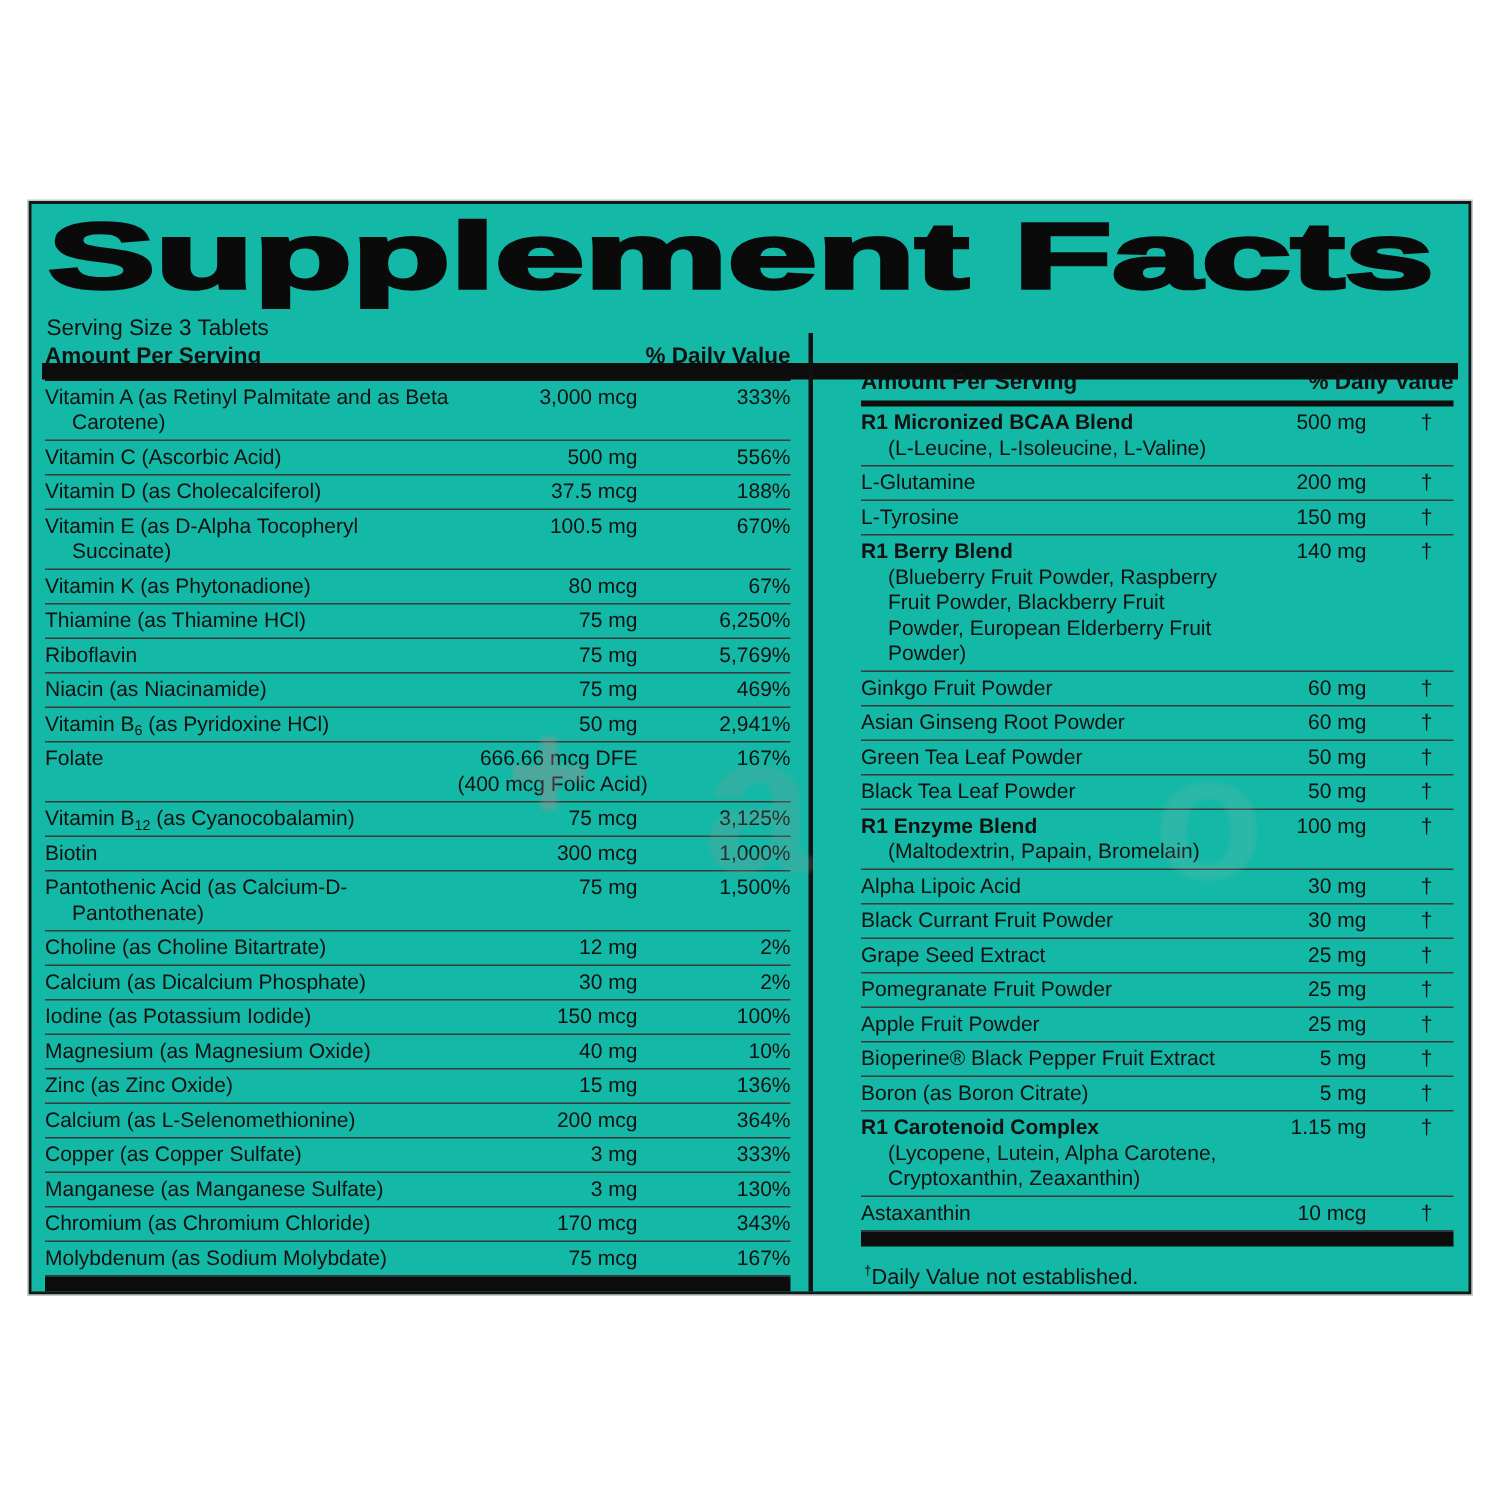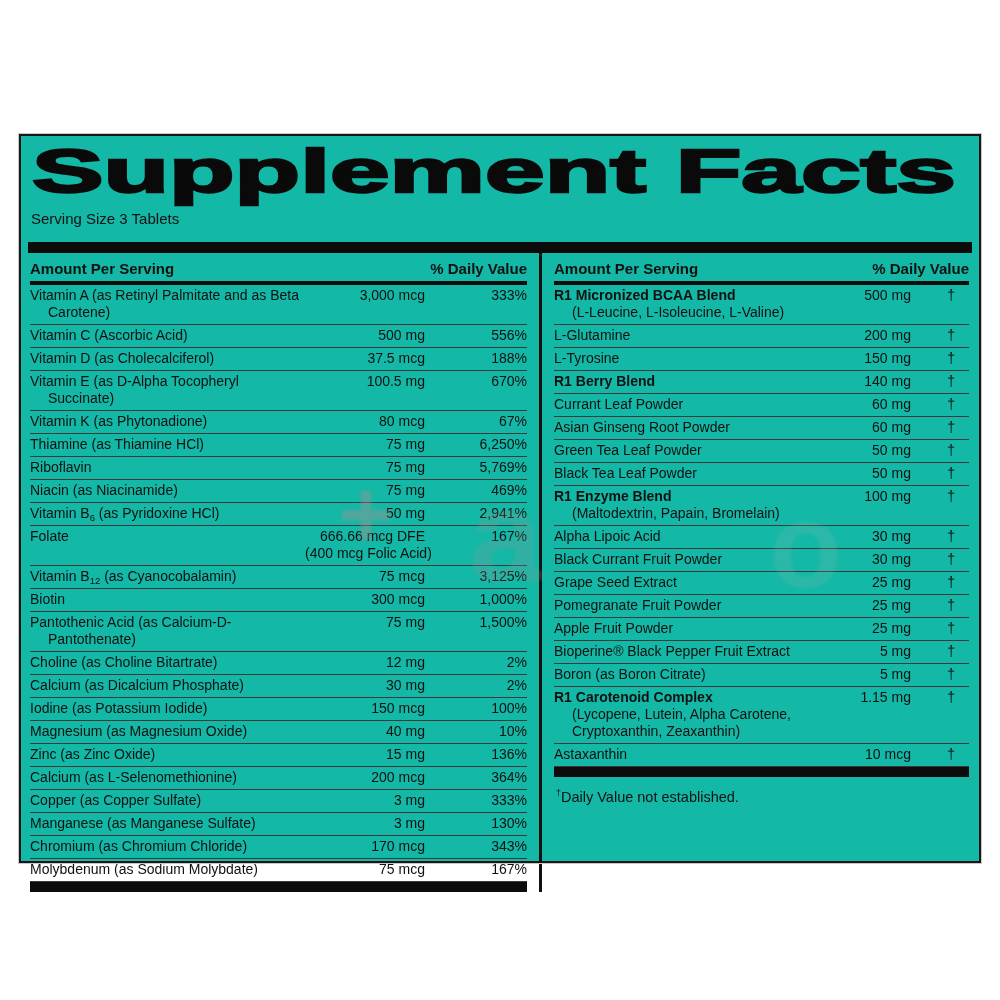--- a/index.html
+++ b/index.html
@@ -9,21 +9,21 @@
     box-sizing:border-box;border:2px solid #161616;outline:1px solid #c9c9c9;
     background:#14b8a6;display:flex;flex-direction:column;padding-top:2px;
   }
   .title-svg{display:block;margin:0 9px;width:930px;height:66px;overflow:visible;}
   .title-svg text{
     font-family:"Liberation Sans",sans-serif;font-weight:700;font-size:62px;
     fill:#0a0a0a;stroke:#0a0a0a;stroke-width:2.4px;paint-order:stroke;
   }
   .serving{font-size:15px;margin:6px 0 0 10px;line-height:17px;}
   .bar-top{height:11px;background:#0c0c0c;margin:15px 7px 0 7px;}
-  .columns{flex:1;display:flex;align-items:flex-start;min-height:0;margin:0 0 0 0;}
+  .columns{flex:1;display:flex;align-items:flex-end;min-height:0;margin:0 0 0 0;gap:20px;}
   .col{box-sizing:border-box;display:flex;flex-direction:column;}
   .col-left{width:521px;border-right:3px solid #111;padding:0 12px 0 9px;}
   .col-right{flex:1;padding:0 10px 0 12px;}
   .col-header{
     display:flex;justify-content:space-between;align-items:baseline;
     font-weight:700;font-size:15px;line-height:19px;padding:6px 0 3px;
     border-bottom:4px solid #0e0e0e;
   }
   .row{
     display:flex;align-items:flex-start;font-size:14px;line-height:17px;
@@ -201,26 +201,26 @@
             <div class="cell-name"><span class="">L-Glutamine</span></div>
             <div class="cell-amt">200 mg</div>
             <div class="cell-dv">†</div>
           </div>
           <div class="row">
             <div class="cell-name"><span class="">L-Tyrosine</span></div>
             <div class="cell-amt">150 mg</div>
             <div class="cell-dv">†</div>
           </div>
           <div class="row">
-            <div class="cell-name"><span class="b">R1 Berry Blend</span></div>
+            <div class="cell-name"><span class="b">R1 Berry Blend</span><div class="subline">(Blueberry Fruit Powder, Raspberry Fruit Powder, Blackberry Fruit Powder, European Elderberry Fruit Powder)</div></div>
             <div class="cell-amt">140 mg</div>
             <div class="cell-dv">†</div>
           </div>
           <div class="row">
-            <div class="cell-name"><span class="">Currant Leaf Powder</span></div>
+            <div class="cell-name"><span class="">Ginkgo Fruit Powder</span></div>
             <div class="cell-amt">60 mg</div>
             <div class="cell-dv">†</div>
           </div>
           <div class="row">
             <div class="cell-name"><span class="">Asian Ginseng Root Powder</span></div>
             <div class="cell-amt">60 mg</div>
             <div class="cell-dv">†</div>
           </div>
           <div class="row">
             <div class="cell-name"><span class="">Green Tea Leaf Powder</span></div>

